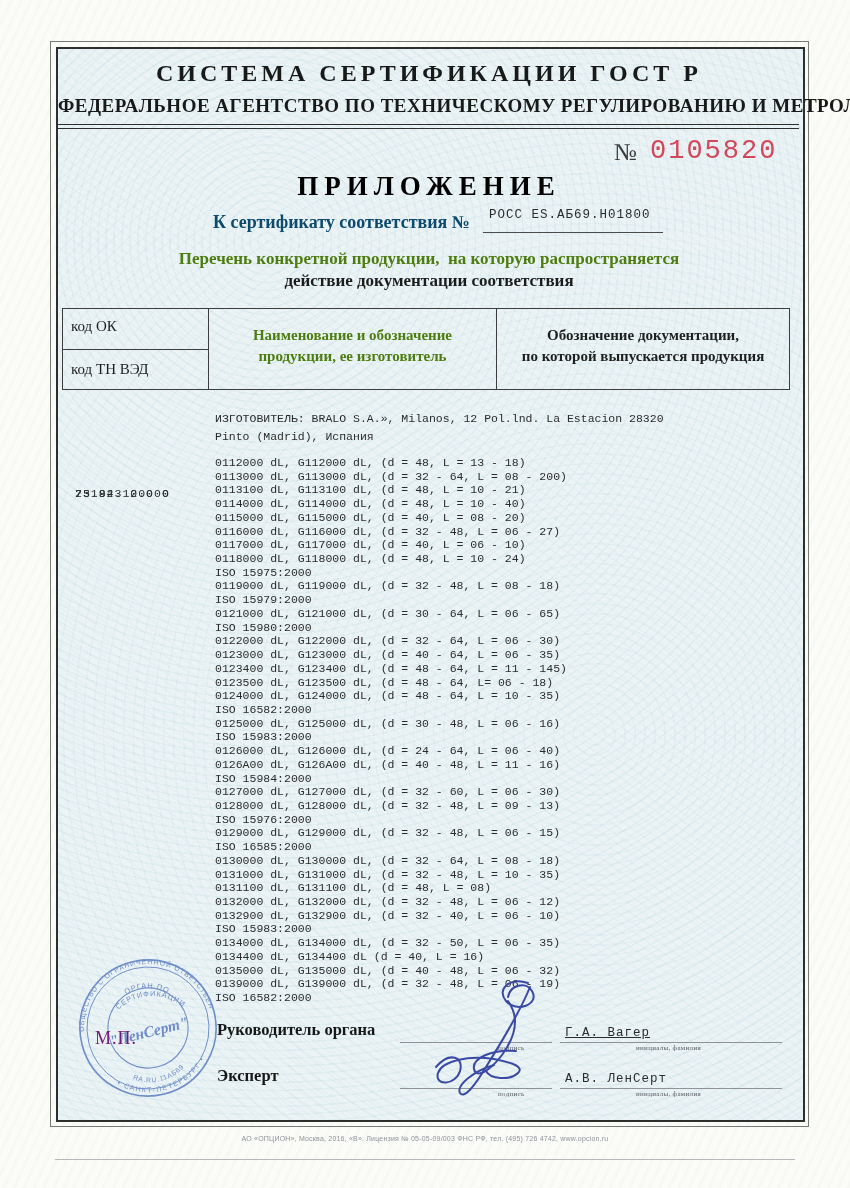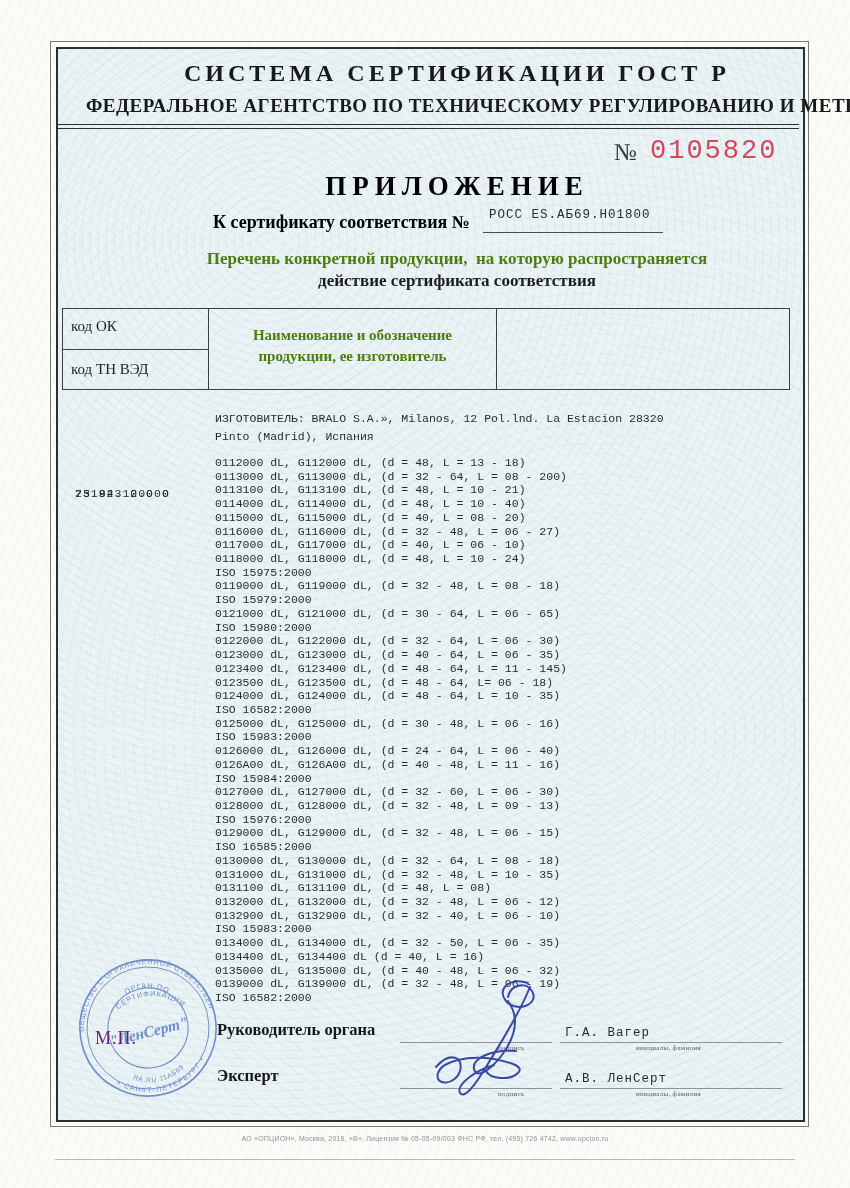--- a/index.html
+++ b/index.html
@@ -8,28 +8,28 @@
   .page::before{content:"";position:absolute;inset:0;
     background:repeating-linear-gradient(115deg,rgba(180,185,180,.05) 0 3px,transparent 3px 9px);}
   .frame-outer{position:absolute;left:50px;top:41px;width:757px;height:1084px;border:1px solid #767a76;}
   .frame-inner{position:absolute;left:56px;top:47px;width:745px;height:1071px;border:2px solid #2d2f2e;
     background-color:#ebf3f5;
     background-image:
       repeating-radial-gradient(circle at 28% 18%,rgba(130,185,205,.10) 0 1.5px,rgba(0,0,0,0) 1.5px 8px),
       repeating-radial-gradient(circle at 72% 64%,rgba(130,185,205,.08) 0 1.5px,rgba(0,0,0,0) 1.5px 10px),
       repeating-linear-gradient(35deg,rgba(140,190,210,.05) 0 2px,transparent 2px 7px);}
   .abs{position:absolute;}
-  .ctr{left:58px;width:742px;text-align:center;padding-left:28px;}
+  .ctr{left:58px;width:742px;text-align:center;}
   .sys-title{top:60px;font-size:24px;font-weight:bold;letter-spacing:4px;color:#181a19;}
   .agency{top:95px;font-size:19px;font-weight:bold;letter-spacing:.5px;color:#181a19;white-space:nowrap;}
   .rule{left:58px;width:741px;height:1px;background:#2d2f2e;}
   .num-sign{left:614px;top:139px;font-size:24px;color:#3a3c3b;}
   .num-value{left:650px;top:136px;font-family:"Liberation Mono",monospace;font-size:27px;font-weight:500;letter-spacing:2px;}
   .doc-title{top:171px;font-size:27px;font-weight:bold;letter-spacing:6px;color:#000000;}
-  .cert-label{left:213px;top:212px;font-size:18px;font-weight:bold;color:#000000;}
+  .cert-label{left:213px;top:212px;font-size:18px;font-weight:bold;color:#0c4a6e;}
   .cert-value{left:489px;top:208px;font-family:"Liberation Mono",monospace;font-size:12.5px;letter-spacing:1px;color:#2a2c2b;}
   .cert-underline{left:483px;top:232px;width:180px;height:1px;background:#4a4c4b;}
   .sub1{top:249px;font-size:17px;font-weight:bold;color:#4d7c0f;white-space:pre;}
   .sub2{top:271px;font-size:17px;font-weight:bold;color:#1b1d1c;}
   .tbl{left:62px;top:300px;width:726px;height:80px;border:1px solid #3c3e3d;margin-top:8px;}
   .tbl .v1{position:absolute;left:145px;top:0;width:1px;height:80px;background:#3c3e3d;}
   .tbl .v2{position:absolute;left:433px;top:0;width:1px;height:80px;background:#3c3e3d;}
   .tbl .h1{position:absolute;left:0;top:40px;width:145px;height:1px;background:#3c3e3d;}
   .tbl .lab1{position:absolute;left:8px;top:9px;font-size:15px;color:#1e201f;}
   .tbl .lab2{position:absolute;left:8px;top:52px;font-size:15px;color:#1e201f;}
@@ -47,21 +47,21 @@
   .sline{height:1px;background:#8f9397;}
   .s1a{left:400px;top:1042px;width:152px;}
   .s1b{left:560px;top:1042px;width:222px;}
   .s2a{left:400px;top:1088px;width:152px;}
   .s2b{left:560px;top:1088px;width:222px;}
   .cap{font-size:7px;color:#5c6064;letter-spacing:.3px;}
   .cap-p1{left:498px;top:1044px;}
   .cap-p2{left:498px;top:1090px;}
   .cap-n1{left:636px;top:1044px;}
   .cap-n2{left:636px;top:1090px;}
-  .sig-name1{left:565px;top:1026px;font-size:12.5px;letter-spacing:1px;}
+  .sig-name1{left:565px;top:1026px;font-size:12.5px;letter-spacing:1px;text-decoration:underline;}
   .sig-name2{left:565px;top:1072px;font-size:12.5px;letter-spacing:1px;}
   .sig-svg{left:390px;top:975px;width:240px;height:140px;}
   .imprint{left:0;top:1135px;width:850px;text-align:center;font-family:"Liberation Sans",sans-serif;font-size:7px;color:#8d949a;letter-spacing:.2px;}
   .foot-rule{left:55px;top:1159px;width:740px;height:1px;background:#b4b8bb;}
 </style>
 </head>
 <body>
 
 <div class="page">
 
@@ -76,31 +76,35 @@
   <div class="abs num-sign">№</div>
   <div class="abs num-value" style="color: rgb(210, 72, 90);">0105820</div>
 
   <div class="abs ctr doc-title">ПРИЛОЖЕНИЕ</div>
 
   <div class="abs cert-label">К сертификату соответствия №</div>
   <div class="abs cert-value mono">РОСС ES.АБ69.Н01800</div>
   <div class="abs cert-underline"></div>
 
   <div class="abs ctr sub1">Перечень конкретной продукции,  на которую распространяется</div>
-  <div class="abs ctr sub2">действие сертификата соответствия</div>
+  <div class="abs ctr sub2">действие документации соответствия</div>
 
   <div class="abs tbl">
     <div class="v1"></div>
     <div class="v2"></div>
     <div class="h1"></div>
     <div class="lab1">код ОК</div>
     <div class="lab2">код ТН ВЭД</div>
     <div class="mid">
       <div>Наименование и обозначение</div>
       <div>продукции, ее изготовитель</div>
+    </div>
+    <div class="rgt">
+      <div>Обозначение документации,</div>
+      <div>по которой выпускается продукция</div>
     </div>
   </div>
 
   <div class="abs mfr mono">ИЗГОТОВИТЕЛЬ: BRALO S.A.», Milanos, 12 Pol.lnd. La Estacion 28320
 Pinto (Madrid), Испания</div>
   <div class="abs code-ok mono">25.94.12.000</div>
   <div class="abs code-tnved mono">731823 000 0</div>
   <div class="abs plist mono"><div>0112000 dL, G112000 dL, (d = 48, L = 13 - 18)</div><div>0113000 dL, G113000 dL, (d = 32 - 64, L = 08 - 200)</div><div>0113100 dL, G113100 dL, (d = 48, L = 10 - 21)</div><div>0114000 dL, G114000 dL, (d = 48, L = 10 - 40)</div><div>0115000 dL, G115000 dL, (d = 40, L = 08 - 20)</div><div>0116000 dL, G116000 dL, (d = 32 - 48, L = 06 - 27)</div><div>0117000 dL, G117000 dL, (d = 40, L = 06 - 10)</div><div>0118000 dL, G118000 dL, (d = 48, L = 10 - 24)</div><div>ISO 15975:2000</div><div>0119000 dL, G119000 dL, (d = 32 - 48, L = 08 - 18)</div><div>ISO 15979:2000</div><div>0121000 dL, G121000 dL, (d = 30 - 64, L = 06 - 65)</div><div>ISO 15980:2000</div><div>0122000 dL, G122000 dL, (d = 32 - 64, L = 06 - 30)</div><div>0123000 dL, G123000 dL, (d = 40 - 64, L = 06 - 35)</div><div>0123400 dL, G123400 dL, (d = 48 - 64, L = 11 - 145)</div><div>0123500 dL, G123500 dL, (d = 48 - 64, L= 06 - 18)</div><div>0124000 dL, G124000 dL, (d = 48 - 64, L = 10 - 35)</div><div>ISO 16582:2000</div><div>0125000 dL, G125000 dL, (d = 30 - 48, L = 06 - 16)</div><div>ISO 15983:2000</div><div>0126000 dL, G126000 dL, (d = 24 - 64, L = 06 - 40)</div><div>0126A00 dL, G126A00 dL, (d = 40 - 48, L = 11 - 16)</div><div>ISO 15984:2000</div><div>0127000 dL, G127000 dL, (d = 32 - 60, L = 06 - 30)</div><div>0128000 dL, G128000 dL, (d = 32 - 48, L = 09 - 13)</div><div>ISO 15976:2000</div><div>0129000 dL, G129000 dL, (d = 32 - 48, L = 06 - 15)</div><div>ISO 16585:2000</div><div>0130000 dL, G130000 dL, (d = 32 - 64, L = 08 - 18)</div><div>0131000 dL, G131000 dL, (d = 32 - 48, L = 10 - 35)</div><div>0131100 dL, G131100 dL, (d = 48, L = 08)</div><div>0132000 dL, G132000 dL, (d = 32 - 48, L = 06 - 12)</div><div>0132900 dL, G132900 dL, (d = 32 - 40, L = 06 - 10)</div><div>ISO 15983:2000</div><div>0134000 dL, G134000 dL, (d = 32 - 50, L = 06 - 35)</div><div>0134400 dL, G134400 dL (d = 40, L = 16)</div><div>0135000 dL, G135000 dL, (d = 40 - 48, L = 06 - 32)</div><div>0139000 dL, G139000 dL, (d = 32 - 48, L = 06 - 19)</div><div>ISO 16582:2000</div></div>
 
   <div class="abs stamp-wrap">

